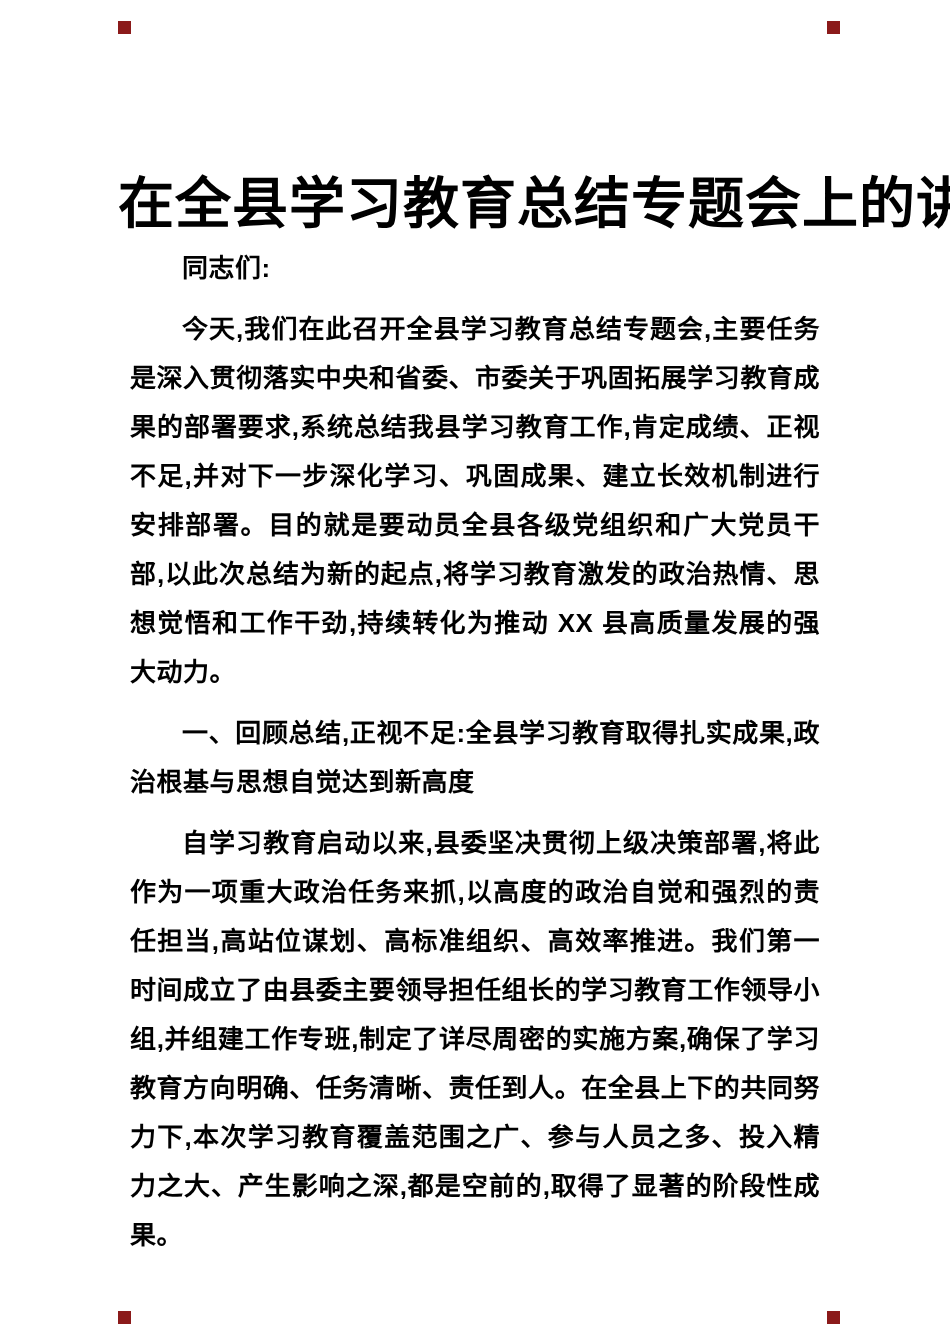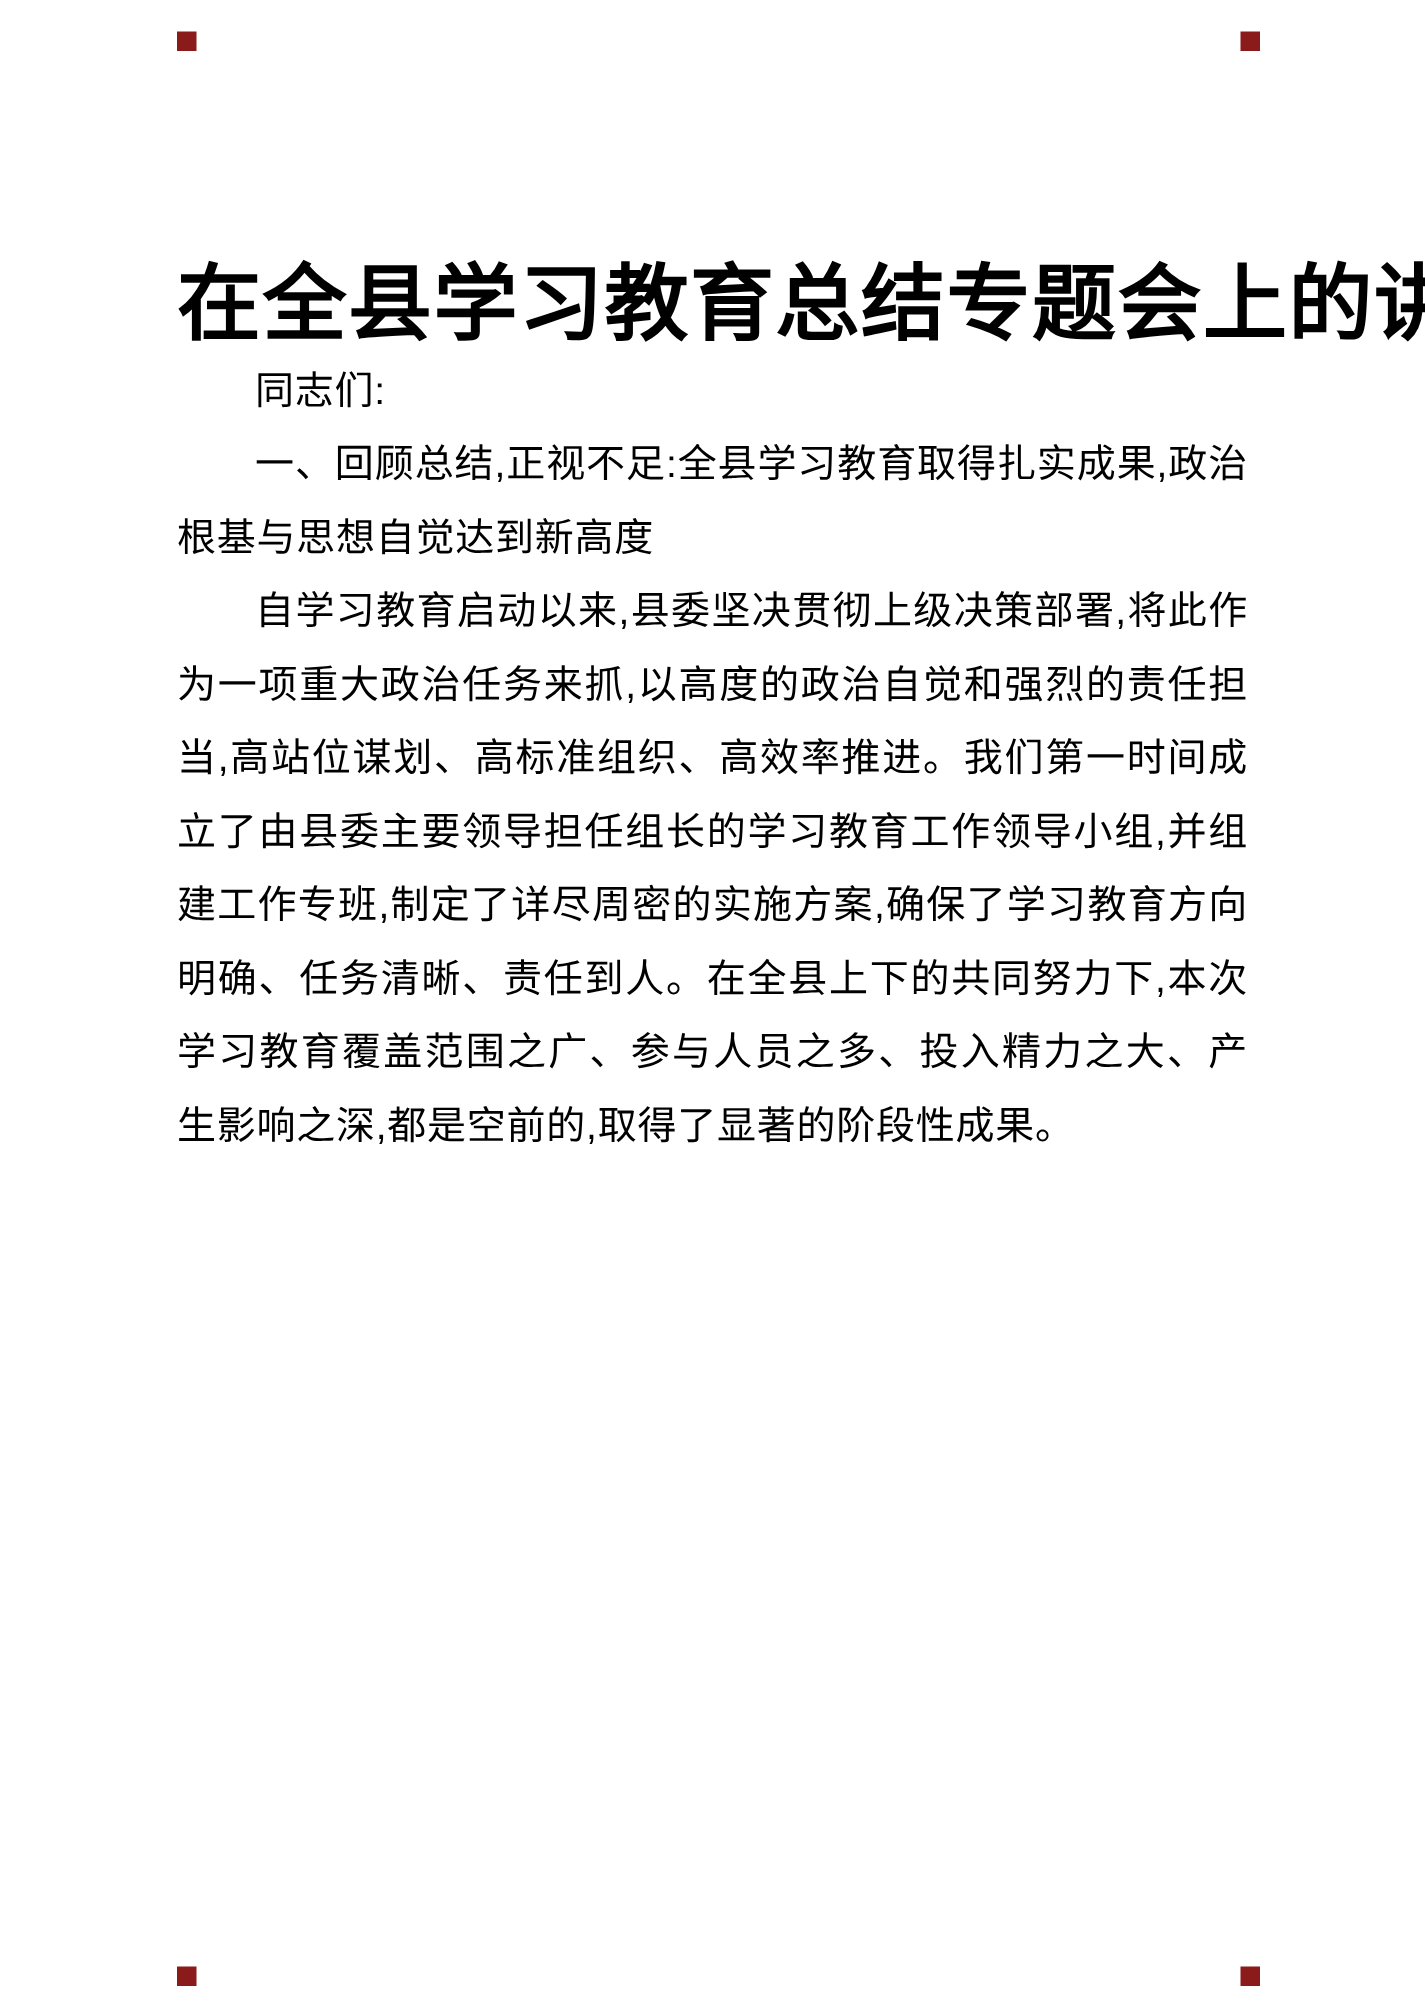--- a/index.html
+++ b/index.html
@@ -39,43 +39,45 @@
     font-family: "Liberation Serif", "DejaVu Serif", serif;
     font-weight: bold;
     font-size: 56px;
     line-height: 56px;
     text-align: center;
     white-space: nowrap;
     letter-spacing: 1px;
     color: #000000;
   }
   .doc-body p {
-    margin: 0;
+    margin: 12px;
     padding: 0;
     font-size: 26px;
     line-height: 49px;
     text-align: justify;
     text-justify: inter-ideograph;
     text-indent: 2em;
     letter-spacing: 0.5px;
     color: #000000;
+    font-weight: bold;
   }
 </style>
 </head>
 <body>
 
 <div class="page">
 
   <span class="corner-mark tl" style="background: rgb(139, 26, 26);"></span>
   <span class="corner-mark tr" style="background: rgb(139, 26, 26);"></span>
   <span class="corner-mark bl" style="background: rgb(139, 26, 26);"></span>
   <span class="corner-mark br" style="background: rgb(139, 26, 26);"></span>
 
   <div class="content">
     <h1 class="doc-title">在全县学习教育总结专题会上的讲话 3</h1>
     <div class="doc-body">
       <p>同志们:</p>
+      <p>今天,我们在此召开全县学习教育总结专题会,主要任务是深入贯彻落实中央和省委、市委关于巩固拓展学习教育成果的部署要求,系统总结我县学习教育工作,肯定成绩、正视不足,并对下一步深化学习、巩固成果、建立长效机制进行安排部署。目的就是要动员全县各级党组织和广大党员干部,以此次总结为新的起点,将学习教育激发的政治热情、思想觉悟和工作干劲,持续转化为推动 XX 县高质量发展的强大动力。</p>
       <p>一、回顾总结,正视不足:全县学习教育取得扎实成果,政治根基与思想自觉达到新高度</p>
       <p>自学习教育启动以来,县委坚决贯彻上级决策部署,将此作为一项重大政治任务来抓,以高度的政治自觉和强烈的责任担当,高站位谋划、高标准组织、高效率推进。我们第一时间成立了由县委主要领导担任组长的学习教育工作领导小组,并组建工作专班,制定了详尽周密的实施方案,确保了学习教育方向明确、任务清晰、责任到人。在全县上下的共同努力下,本次学习教育覆盖范围之广、参与人员之多、投入精力之大、产生影响之深,都是空前的,取得了显著的阶段性成果。</p>
     </div>
   </div>
 
 </div>
 
 </body></html>

